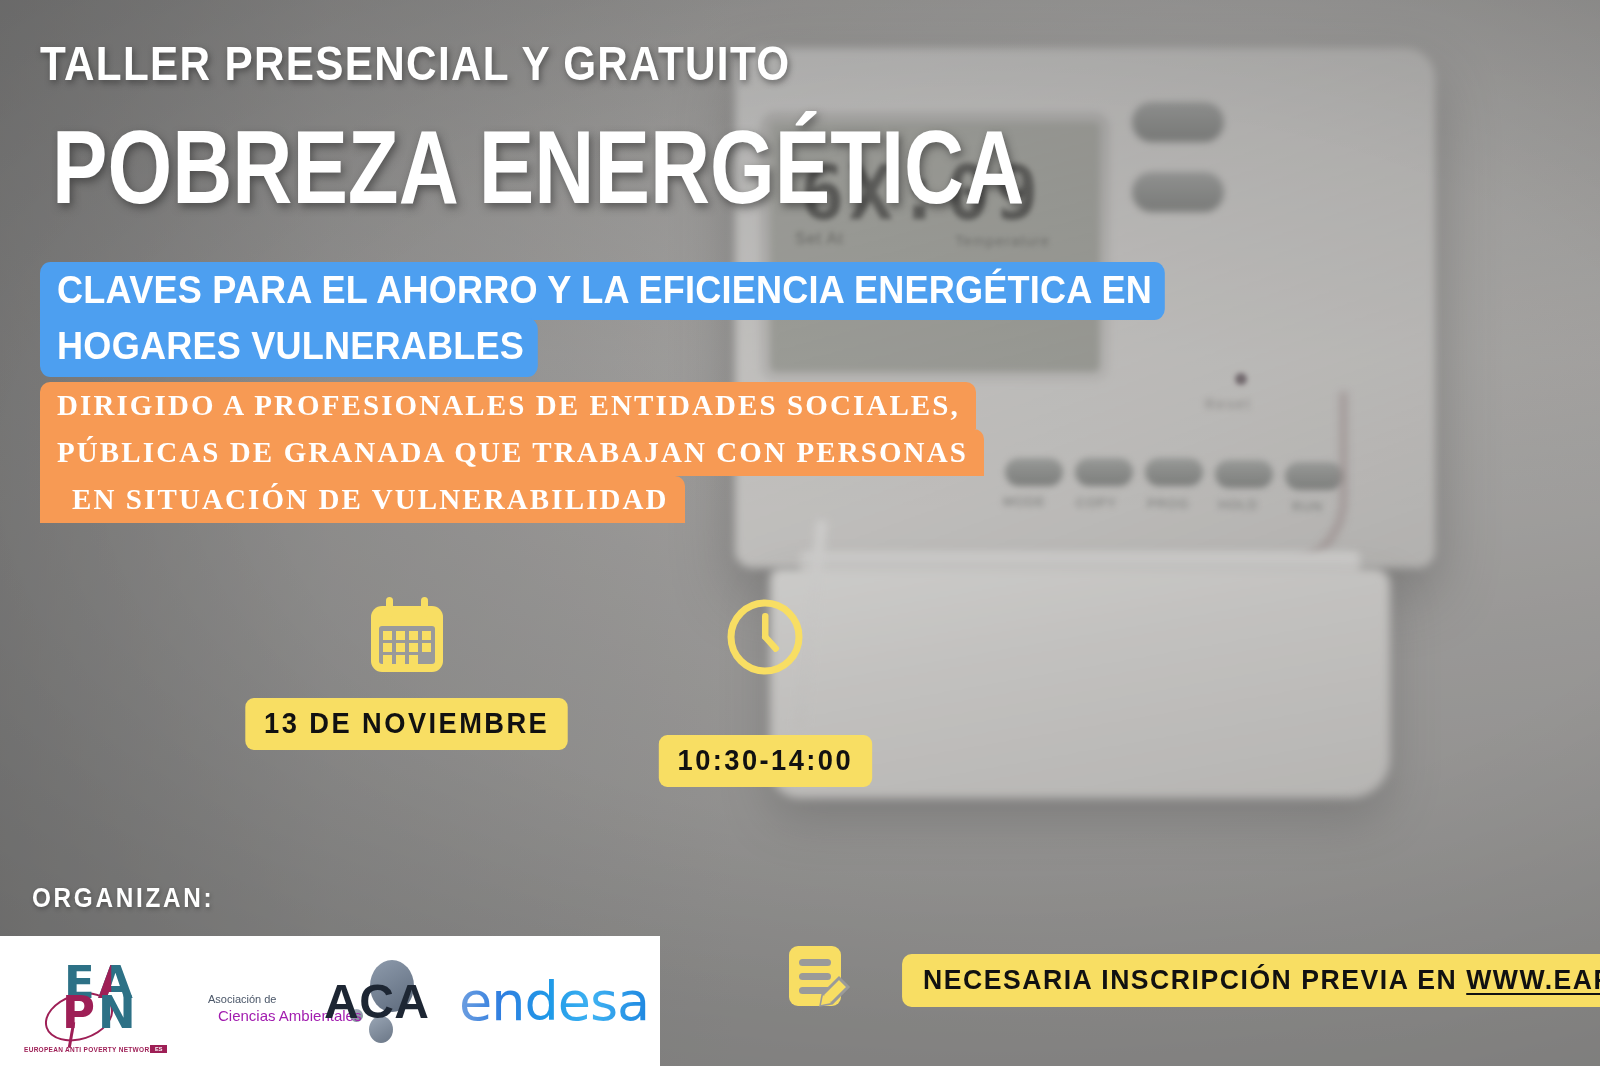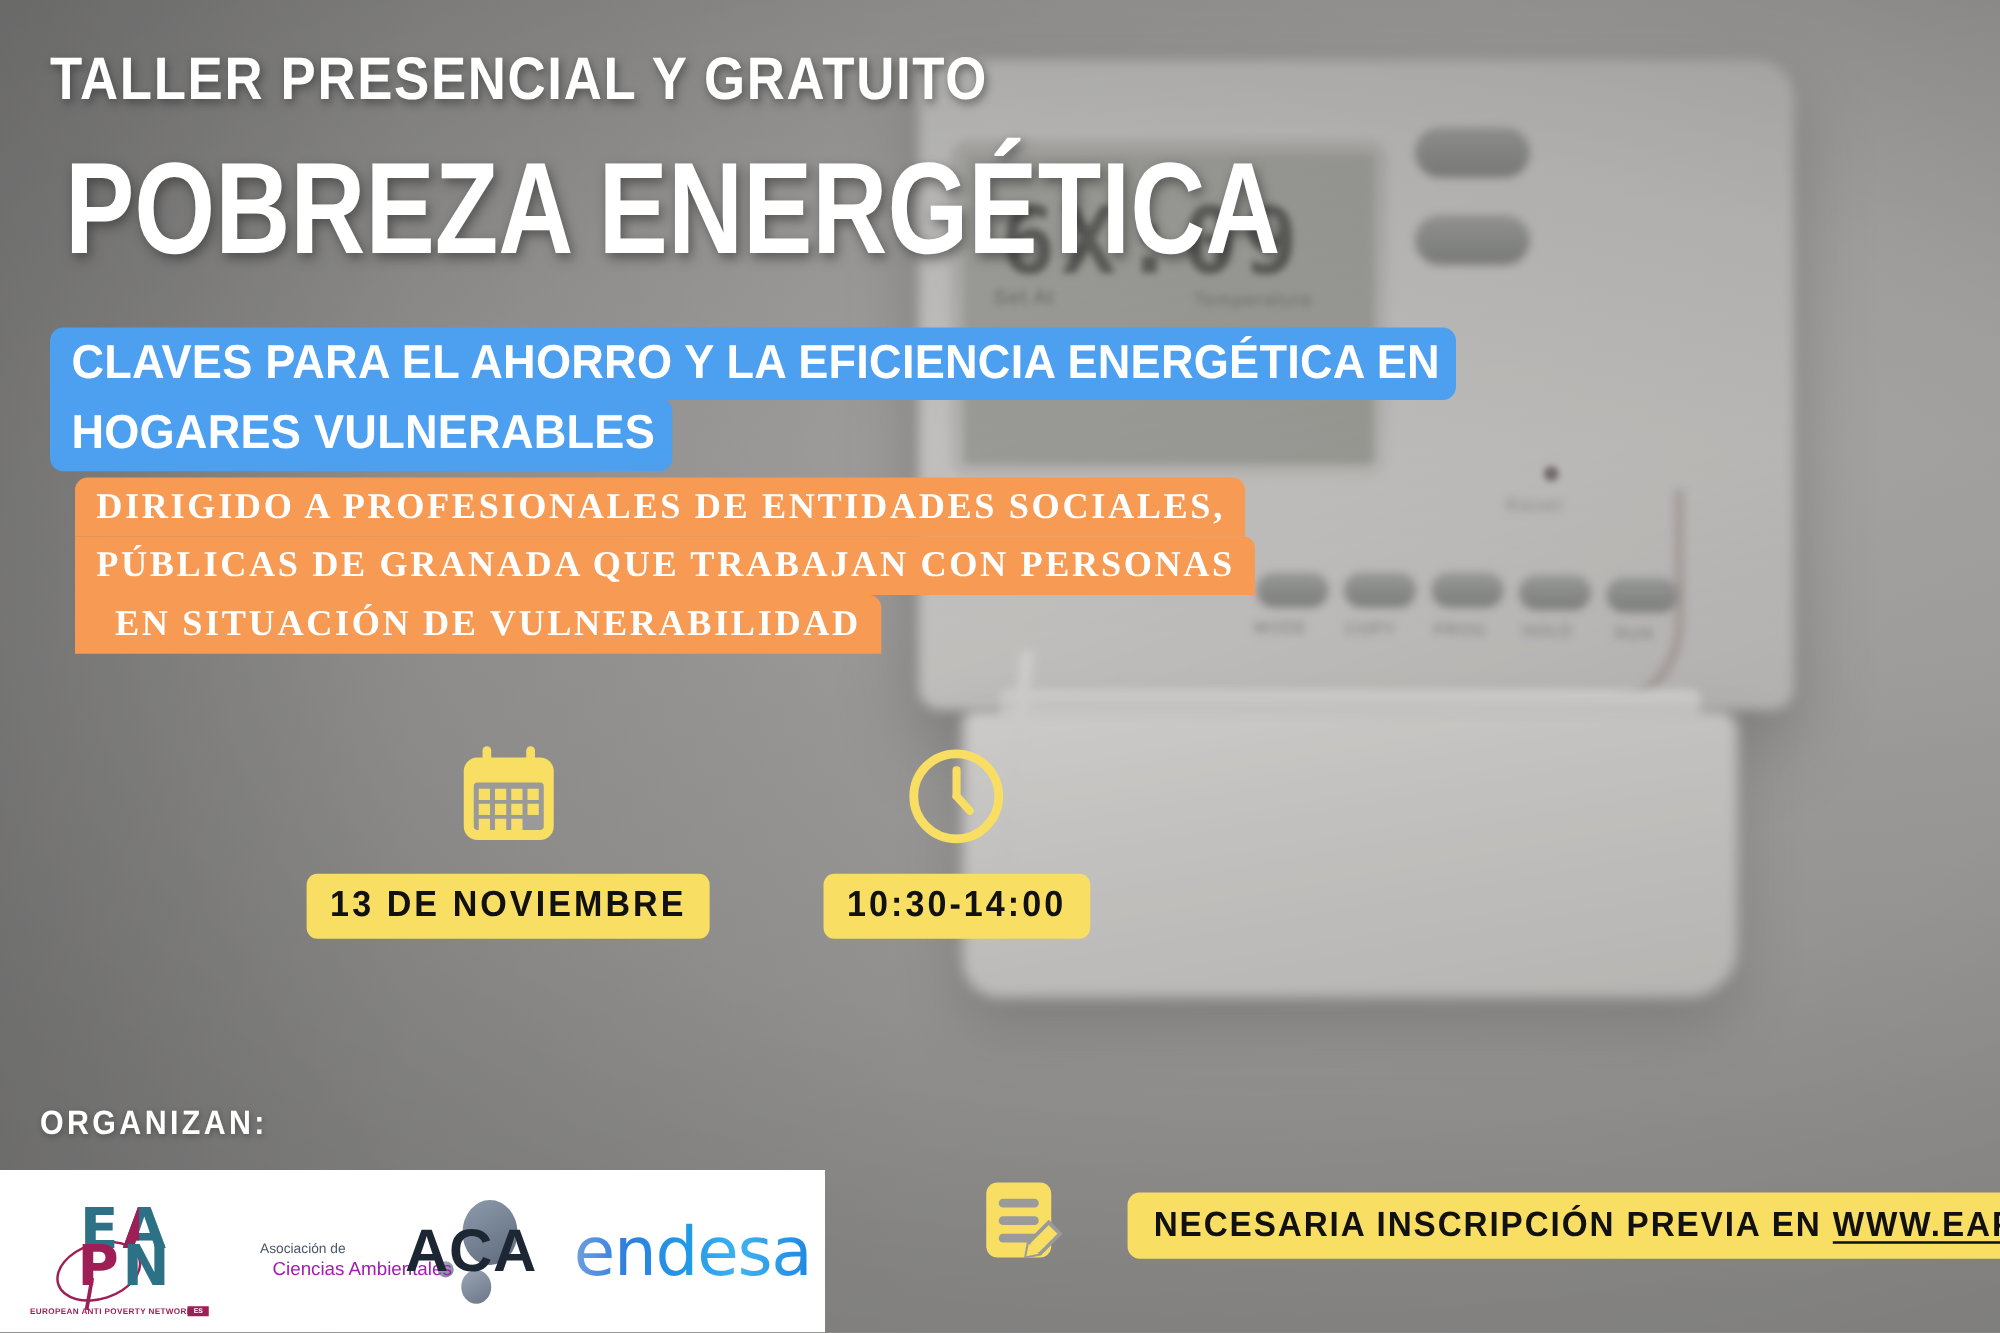--- a/index.html
+++ b/index.html
@@ -129,21 +129,21 @@
     display:table;background:#4d9ff0;color:#fff;
     font-weight:700;font-size:38px;line-height:1.38;
     padding:2px 14px 4px 18px;border-radius:11px;
     letter-spacing:.2px;transform:scaleX(.95);transform-origin:left top;
     white-space:nowrap;
   }
   .subtitle span:first-child{border-radius:11px 11px 11px 0;}
   .subtitle span:last-child{border-radius:0 11px 11px 11px;margin-top:-2px;}
 
   
-  .audience{position:absolute;left:40px;top:382px;width:1010px;margin-left:20px;}
+  .audience{position:absolute;left:40px;top:382px;width:1010px;}
   .audience span{
     display:table;background:#f79a54;color:#fff;
     font-family:"Liberation Serif",serif;font-weight:700;
     font-size:29px;line-height:1.52;letter-spacing:2.1px;
     padding:1px 16px 2px 17px;border-radius:10px;white-space:nowrap;
   }
   .audience span:nth-child(1){border-radius:10px 10px 0 0;}
   .audience span:nth-child(2){border-radius:0 10px 0 0;}
   .audience span:nth-child(3){border-radius:0 10px 0 0;padding-left:32px;}
   .audience span:nth-child(4){border-radius:0 10px 10px 10px;}
@@ -157,21 +157,21 @@
     padding:9px 20px 10px 20px;white-space:nowrap;
     transform:scaleX(.94);
   }
   .place-lines{display:flex;flex-direction:column;align-items:center;gap:0;}
   .place-lines .chip{
     font-size:26px;letter-spacing:.6px;padding:5px 17px 6px 17px;
     border-radius:10px;transform:scaleX(.97);
   }
 
   #info-date{left:277px;top:596px;width:260px;}
-  #info-time{left:645px;top:596px;width:240px;}
+  #info-time{left:645px;top:596px;width:240px;gap:37px;}
   #info-place{left:935px;top:596px;width:400px;}
 
   
   .organizan{
     position:absolute;left:32px;top:883px;color:#fff;font-weight:700;
     font-size:27px;letter-spacing:3px;transform:scaleX(.9);
     transform-origin:left top;text-shadow:1px 2px 5px rgba(40,40,40,.45);
   }
   .logobar{
     position:absolute;left:0;top:936px;width:660px;height:130px;background:#fff;

